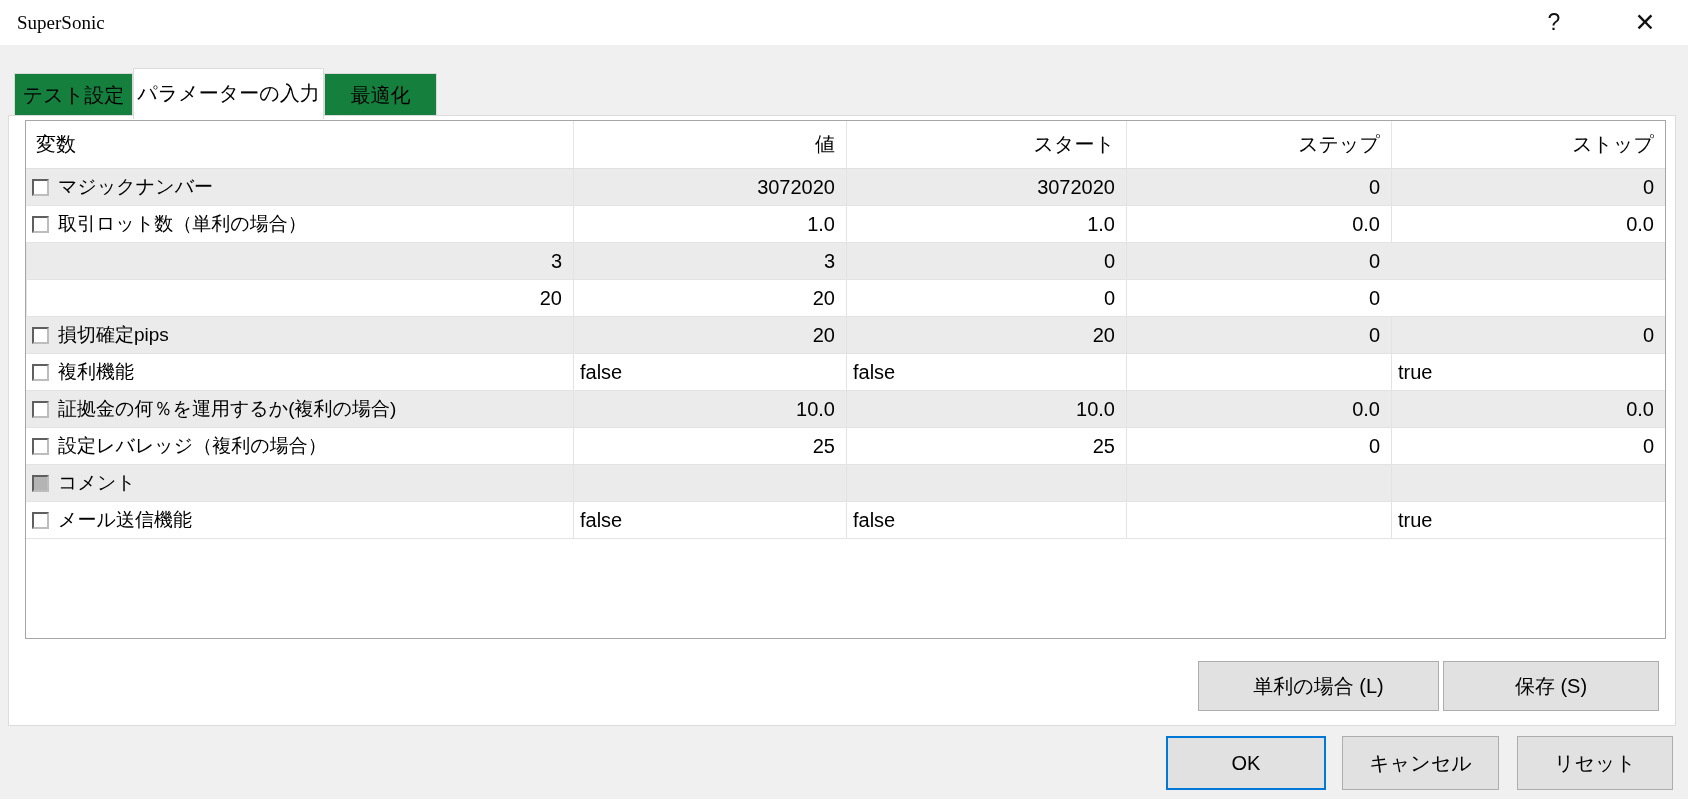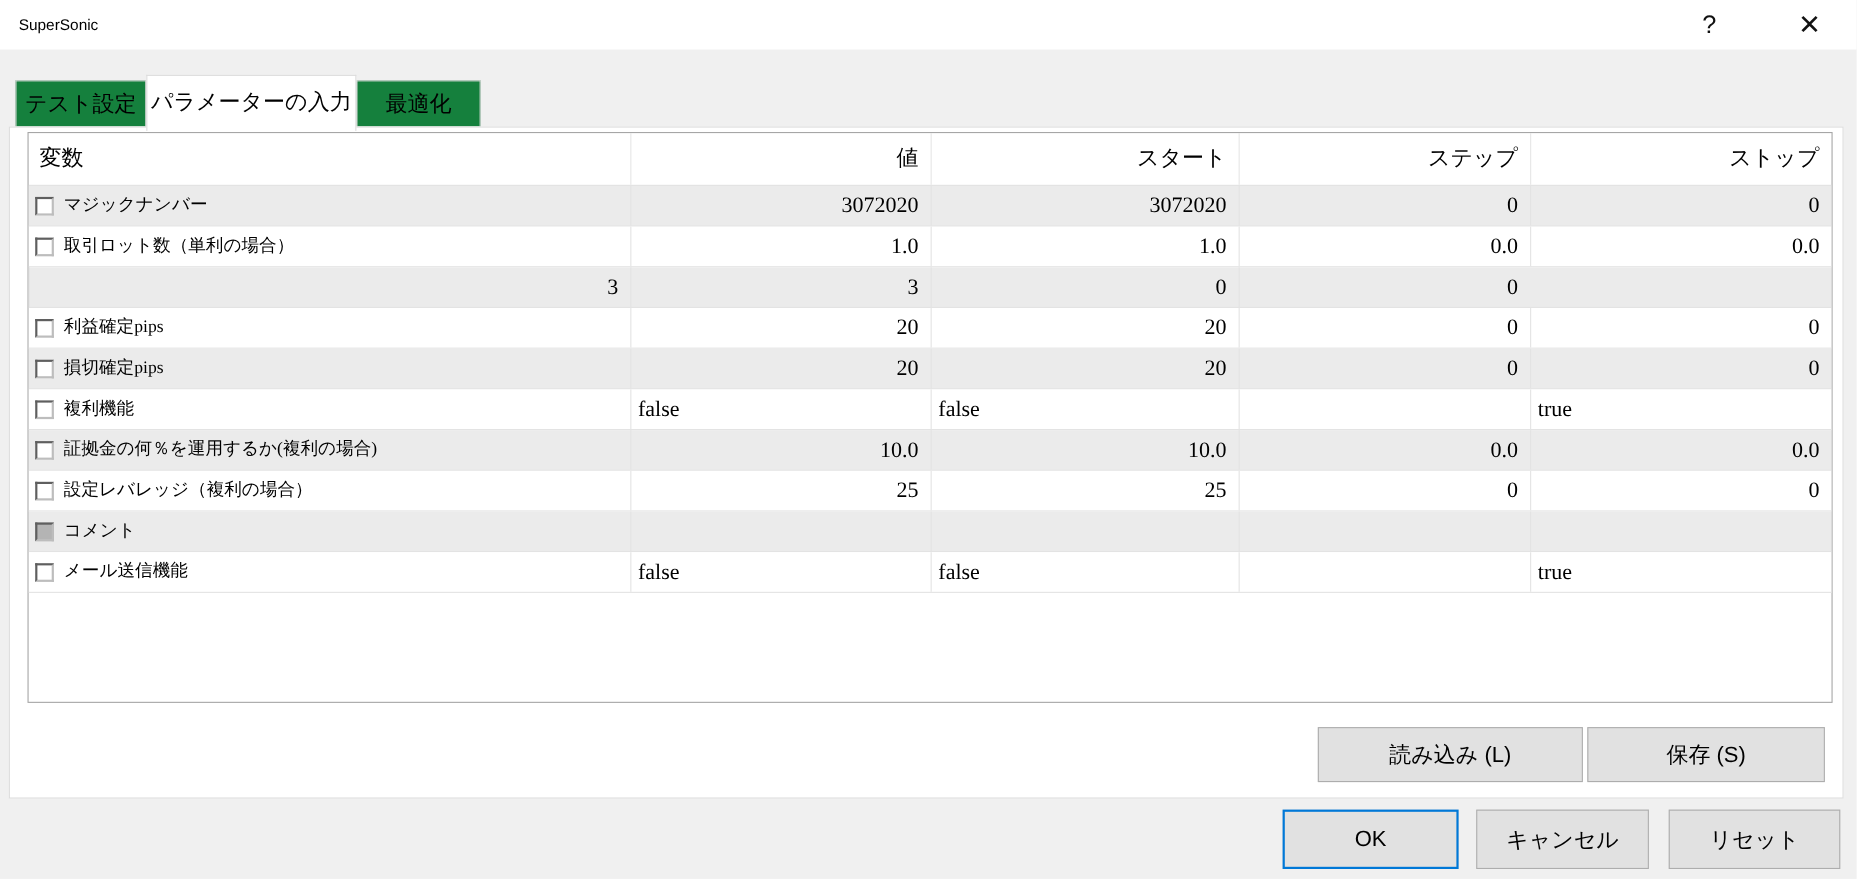--- a/index.html
+++ b/index.html
@@ -10,21 +10,21 @@
     position:relative; width:1688px; height:799px;
     background:#f0f0f0; overflow:hidden;
   }
 
   
   .titlebar {
     position:absolute; left:0; top:0; width:1688px; height:45px;
     background:#ffffff;
   }
   .titlebar .title {
-    position:absolute; left:17px; top:0; line-height:45px; font-size:14px;
+    position:absolute; left:17px; top:0; line-height:45px; font-size:19px;font-family:Liberation Serif, serif;
   }
   .tb-btn {
     position:absolute; top:0; height:45px; width:60px;
     display:flex; align-items:center; justify-content:center;
     font-size:23px; color:#111; cursor:default; background:transparent; border:0;
     font-family:"Liberation Sans", sans-serif;
   }
   .tb-help  { left:1524px; }
   .tb-close { left:1615px; font-size:25px; }
 
@@ -44,21 +44,21 @@
 
   
   .page {
     position:absolute; left:8px; top:115px; width:1668px; height:611px;
     background:#ffffff; border:1px solid #dcdcdc; z-index:3;
   }
 
   
   .ptable {
     position:absolute; left:16px; top:4px; width:1641px; height:519px;
-    border:1px solid #a6a6a6; background:#ffffff; overflow:hidden;font-family:Liberation Serif, serif;
+    border:1px solid #a6a6a6; background:#ffffff; overflow:hidden;
   }
   .thead, .trow {
     display:grid;
     grid-template-columns:547px 273px 280px 265px auto;
     width:100%;
   }
   .thead { height:48px; border-bottom:1px solid #e0e0e0; }
   .thead .hcell {
     font-size:20px; line-height:47px; white-space:nowrap; overflow:hidden;
   }
@@ -76,21 +76,21 @@
   .tcell.num { text-align:right; padding-right:11px; }
   .tcell.str { text-align:left;  padding-left:6px; }
 
   .cb {
     width:17px; height:17px; flex:0 0 17px; margin-right:9px;
     background:#ffffff;
     border-top:2px solid #5f5f5f; border-left:2px solid #5f5f5f;
     border-right:2px solid #bdbdbd; border-bottom:2px solid #bdbdbd;
   }
   .cb.filled { background:#b4b4b4; }
-  .var-label { font-size:16px; }
+  .var-label { font-size:19px; }
 
   
   .btn {
     position:absolute; font-size:20px; text-align:center;
     background:#e1e1e1; border:1px solid #adadad; color:#000;
     font-family:"Liberation Sans", sans-serif; cursor:default;
   }
   #btn-load { left:1189px; top:545px; width:241px; height:50px; }  
   #btn-save { left:1434px; top:545px; width:216px; height:50px; }
 
@@ -145,24 +145,20 @@
             <div class="tcell val num">0.0</div>
             <div class="tcell val num">0.0</div>
           </div>
           <div class="trow odd">
             <div class="tcell val num">3</div>
             <div class="tcell val num">3</div>
             <div class="tcell val num">0</div>
             <div class="tcell val num">0</div>
           </div>
           <div class="trow even">
-            <div class="tcell var">
-              <span class="cb"></span>
-              <span class="var-label">利益確定pips</span>
-            </div>
             <div class="tcell val num">20</div>
             <div class="tcell val num">20</div>
             <div class="tcell val num">0</div>
             <div class="tcell val num">0</div>
           </div>
           <div class="trow odd">
             <div class="tcell var">
               <span class="cb"></span>
               <span class="var-label">損切確定pips</span>
             </div>
@@ -217,21 +213,21 @@
               <span class="var-label">メール送信機能</span>
             </div>
             <div class="tcell val str">false</div>
             <div class="tcell val str">false</div>
             <div class="tcell val num"></div>
             <div class="tcell val str">true</div>
           </div>
         </div>
     </div>
 
-    <button class="btn" id="btn-load">読み込み (L)</button>
+    <button class="btn" id="btn-load">単利の場合 (L)</button>
     <button class="btn" id="btn-save">保存 (S)</button>
   </div>
 
   <button class="btn footer-btn" id="btn-ok">OK</button>
   <button class="btn footer-btn" id="btn-cancel">キャンセル</button>
   <button class="btn footer-btn" id="btn-reset">リセット</button>
 
 </div>
 
 </body></html>

